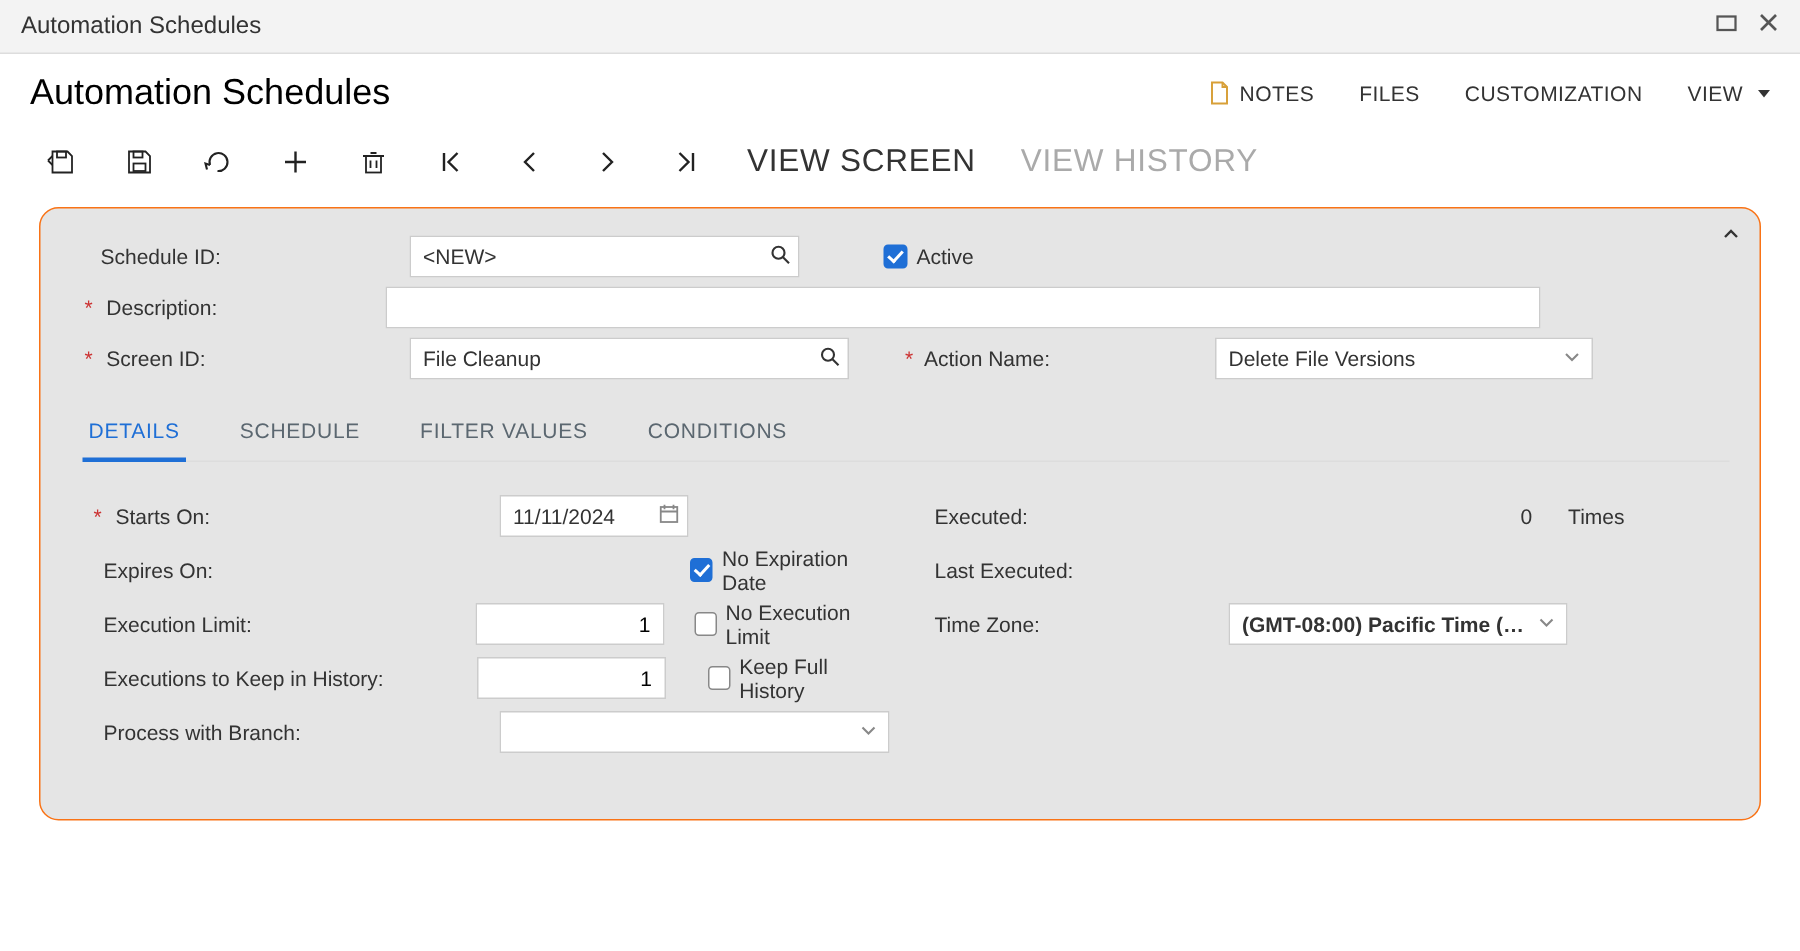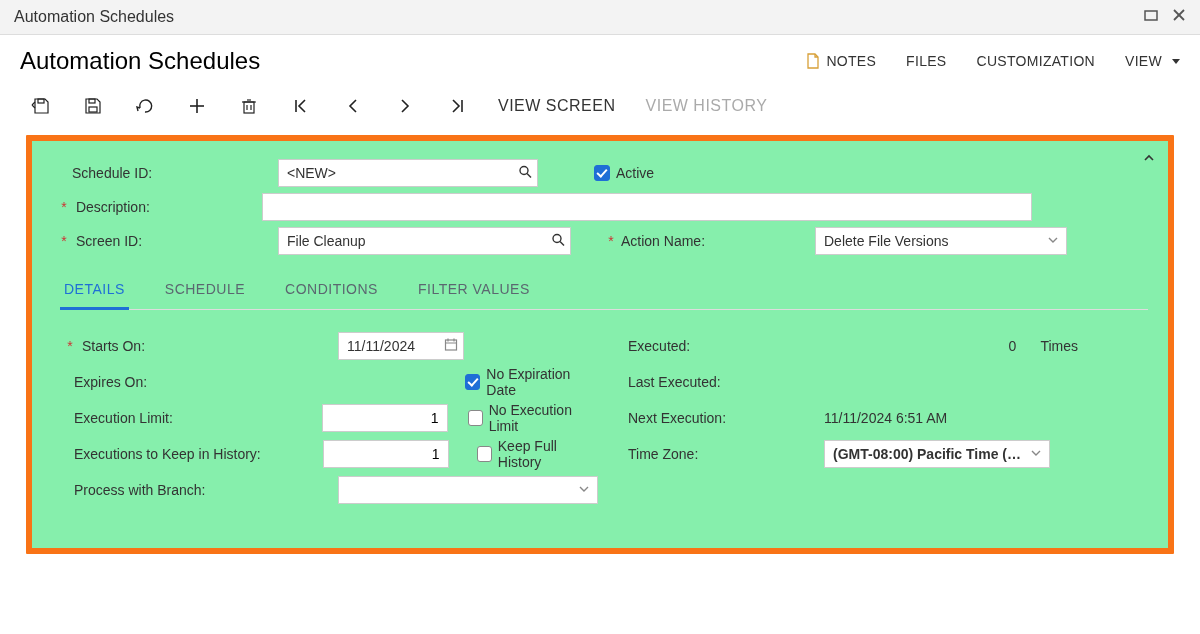--- a/index.html
+++ b/index.html
@@ -74,30 +74,30 @@
     .toolbar .tbtn {
       width: 22px;
       height: 22px;
       display: flex;
       align-items: center;
       justify-content: center;
       cursor: pointer;
       color: #222;
     }
     .toolbar .view-btn {
-      font-size: 16px;
+      font-size: 21px;
       font-weight: 500;
       letter-spacing: 0.5px;
       cursor: pointer;
     }
     .toolbar .view-btn.disabled { color: #aaa; cursor: default; }
     .form-panel {
-      border: 6px solid #f97316;
-      border-radius: 1px;
-      background: #86efac;
+      border: 1px solid #f97316;
+      border-radius: 13px;
+      background: #e5e5e5;
       padding: 12px 20px 40px 20px;
       margin: 0 6px;
       position: relative;
     }
     .collapse-caret {
       position: absolute;
       right: 12px;
       top: 10px;
       cursor: pointer;
       color: #333;
@@ -425,22 +425,22 @@
                 <polyline points="2,4 6,8 10,4" fill="none" stroke="#888" stroke-width="1.4"></polyline>
               </svg>
           </span>
         </span>
       </span>
     </div>
 
     <div class="tabs">
       <div class="tab active">DETAILS</div>
       <div class="tab">SCHEDULE</div>
+      <div class="tab">FILTER VALUES</div>
       <div class="tab">CONDITIONS</div>
-      <div class="tab">FILTER VALUES</div>
     </div>
 
     <div class="details-cols">
       <div class="col">
         <div class="detail-row">
           <span class="detail-label">
             <span class="req">*</span>
             <span>Starts On:</span>
           </span>
           <span class="date-wrap">
@@ -510,24 +510,20 @@
           <span style="flex:1;"></span>
           <span class="right-val">0</span>
           <span class="times-text">Times</span>
           <span style="width:60px;"></span>
         </div>
         <div class="col2-row">
           <span class="col2-label">Last Executed:</span>
           <span></span>
         </div>
         <div class="col2-row">
-          <span class="col2-label">Next Execution:</span>
-          <span>11/11/2024 6:51 AM</span>
-        </div>
-        <div class="col2-row">
           <span class="col2-label">Time Zone:</span>
           <span class="select-wrap">
             <input class="text-input" style="width: 226px; font-weight: bold;" value="(GMT-08:00) Pacific Time (…">
             <span class="select-caret">
               <svg width="12" height="12" viewBox="0 0 12 12">
                   <polyline points="2,4 6,8 10,4" fill="none" stroke="#888" stroke-width="1.4"></polyline>
                 </svg>
             </span>
           </span>
         </div>

